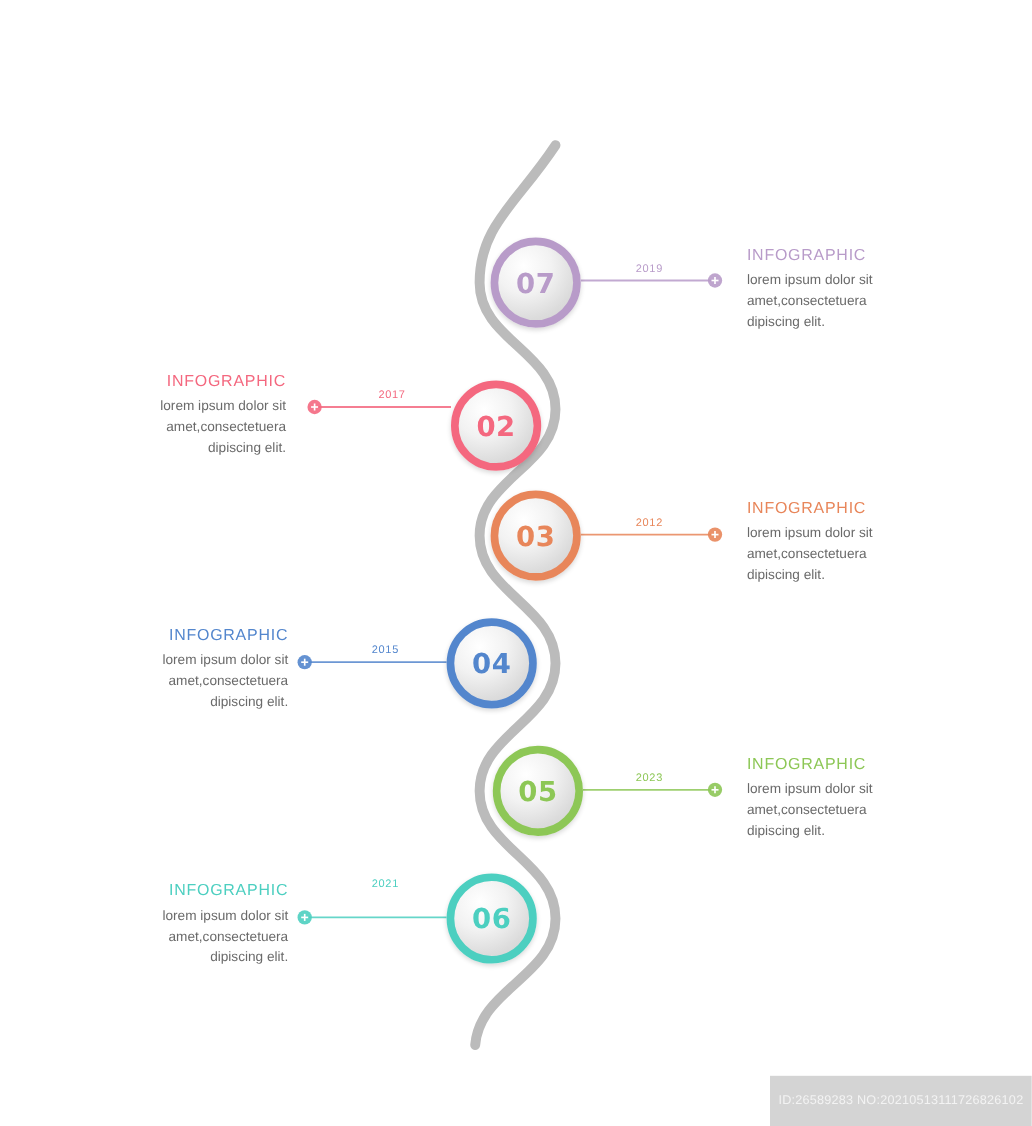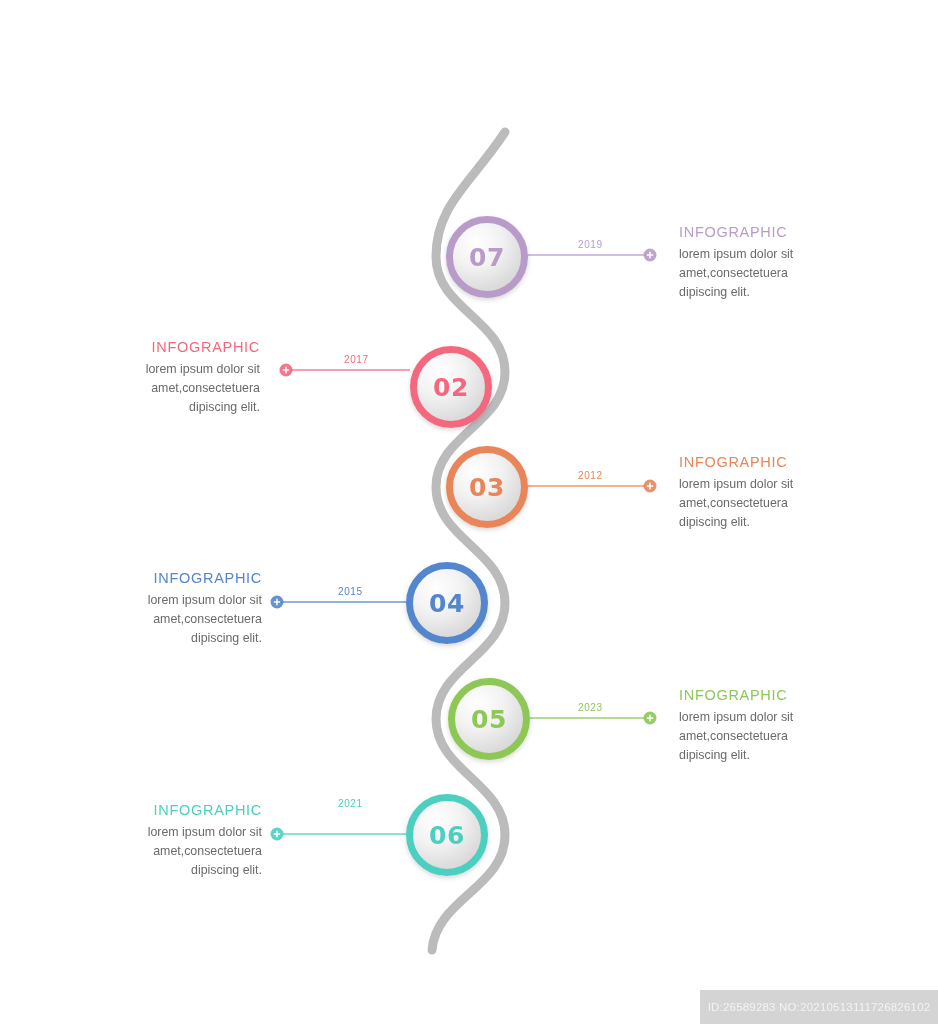--- a/index.html
+++ b/index.html
@@ -77,21 +77,21 @@
   }
   #wm-url {
     font-family:"DejaVu Sans", sans-serif;
     font-size:17px; font-weight:700;
     color:transparent;
     -webkit-text-stroke:1px #a8a8a8;
     letter-spacing:.5px;
   }
   #idbar {
     position:absolute; right:0; bottom:0;
-    width:238px; height:34px;
+    width:238px; height:46px;
     background:#d4d4d4;
     display:flex; align-items:center; justify-content:center;
   }
   #idbar span {
     font-family:"Liberation Sans", sans-serif;
     font-size:11.5px;
     color:#f3f3f3;
     letter-spacing:.2px;
   }
 </style>

